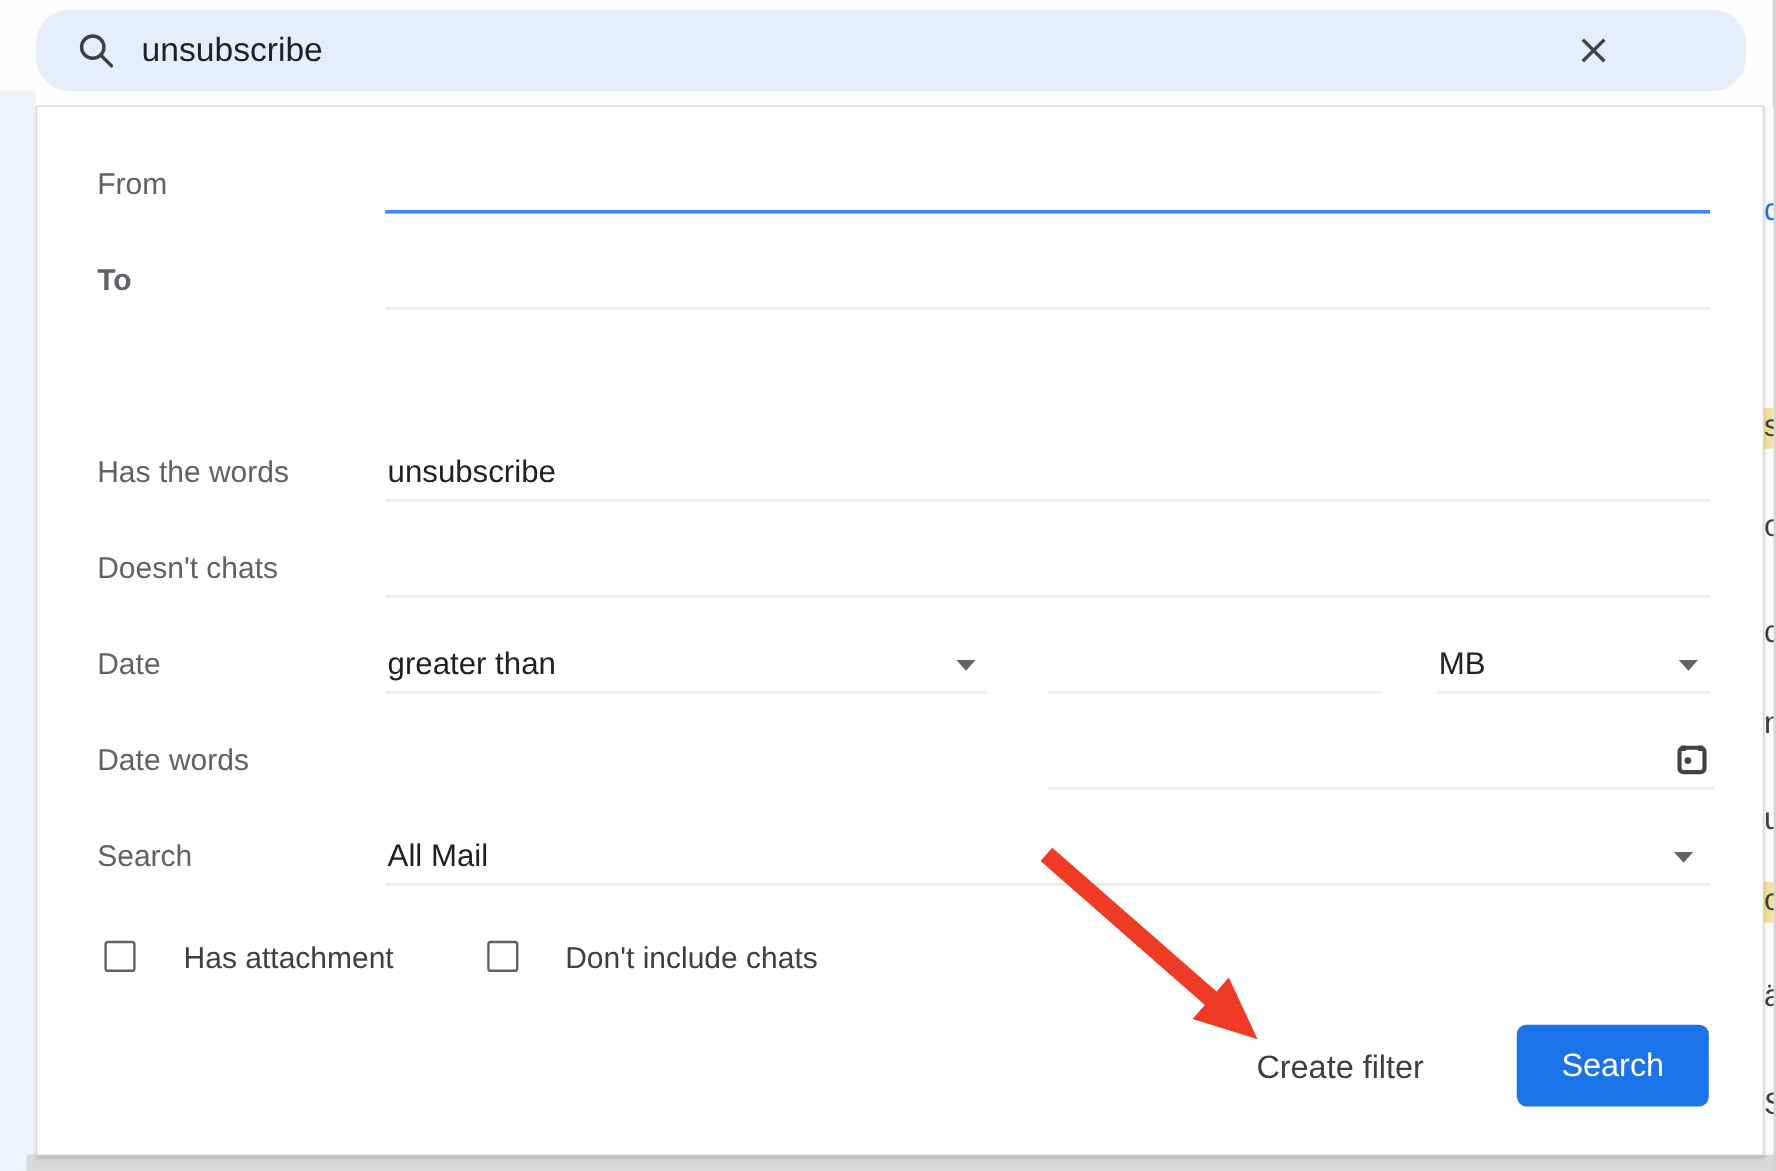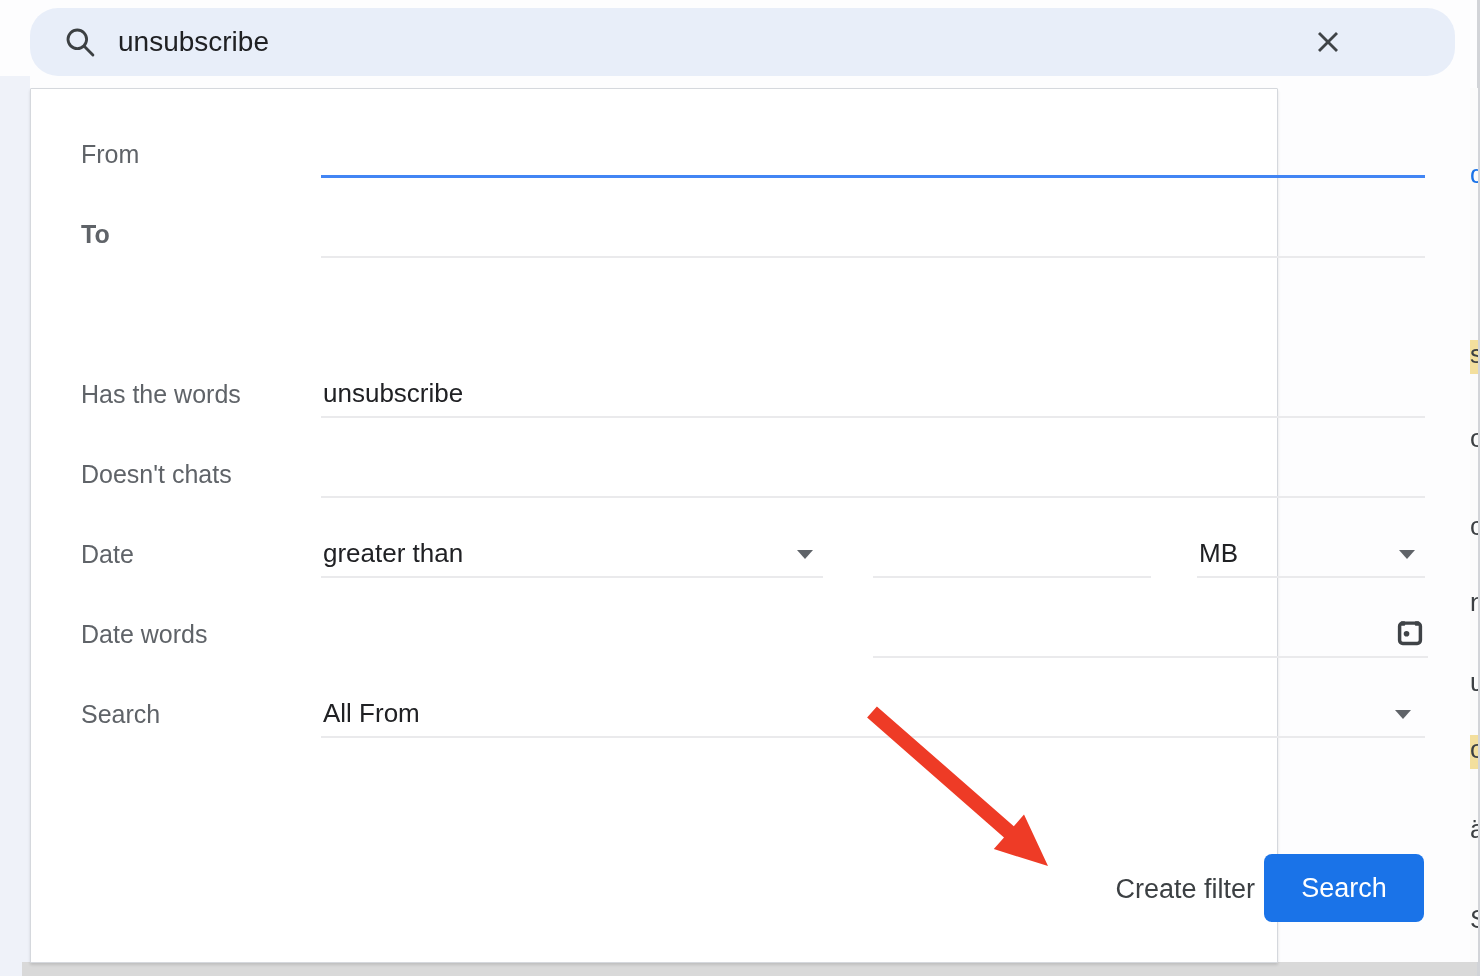--- a/index.html
+++ b/index.html
@@ -40,21 +40,21 @@
   }
   .search-bar .magnifier{position:absolute;left:32px;top:16px;}
   .search-bar .query{
     position:absolute;left:88px;top:0;height:68px;line-height:68px;
     font-size:28px;color:#202124;
   }
   .search-bar .close{position:absolute;left:1280px;top:16px;cursor:pointer;}
 
   
   .panel{
-    position:absolute;left:30px;top:88px;width:1248px;height:875px;
+    position:absolute;left:30px;top:88px;width:1440px;height:875px;
     box-sizing:border-box;background:#ffffff;
     border:1px solid #d5d8dd;border-radius:1px;
     box-shadow:0 2px 3px rgba(0,0,0,0.12);z-index:4;
   }
   .row{position:absolute;left:0;right:0;height:48px;}
   .row-label{
     position:absolute;left:50px;top:0;height:48px;line-height:48px;
     font-size:25px;color:#5f6368;white-space:nowrap;
   }
   .field-line{
@@ -78,21 +78,21 @@
     border:2.5px solid #5f6368;border-radius:3px;background:#fff;cursor:pointer;
   }
   .checkbox-label{
     position:absolute;top:0;height:52px;line-height:52px;
     font-size:25px;color:#3c4043;white-space:nowrap;cursor:default;
   }
 
   
   .create-filter-btn{
     position:absolute;left:1010px;top:765px;width:220px;height:69px;
-    line-height:69px;text-align:right;font-size:27px;color:#3c4043;
+    line-height:69px;text-align:left;font-size:27px;color:#3c4043;
     background:transparent;border:none;cursor:pointer;white-space:nowrap;
   }
   .search-btn{
     position:absolute;left:1233px;top:765px;width:160px;height:68px;
     background:#1a73e8;color:#ffffff;border:none;border-radius:8px;
     font-size:27px;font-weight:500;font-family:inherit;cursor:pointer;
   }
 
   .annotation-layer{
     position:absolute;left:0;top:0;width:1480px;height:976px;
@@ -191,25 +191,31 @@
           <rect x="4.2" y="4.6" width="15.6" height="15.2" rx="2.4" stroke="#3f4347" stroke-width="2.6"></rect>
           <circle cx="9.4" cy="12.6" r="2.1" fill="#3f4347"></circle>
         </svg>
       </span>
     </div>
   </div>
 
   <div class="row" style="top:601px;">
     <span class="row-label">Search</span>
     <div class="field-line" style="left:290px;width:1104px;">
-      <span class="val">All From</span>
+      <span class="val">All Mail</span>
       <span class="caret" style="right:14px;"></span>
     </div>
   </div>
 
+  <div class="checkbox-row">
+    <span class="checkbox" style="left:56px;"></span>
+    <span class="checkbox-label" style="left:122px;">Has attachment</span>
+    <span class="checkbox" style="left:375px;"></span>
+    <span class="checkbox-label" style="left:440px;">Don't include chats</span>
+  </div>
 
   <button class="create-filter-btn">Create filter</button>
   <button class="search-btn">Search</button>
 </div>
 
 <svg class="annotation-layer">
   <polygon points="867.1,717.6 876.9,706.4 1013.8,826.2 1024.0,814.5 1048,866 993.8,849.1 1004.0,837.4" fill="#ee3b26"></polygon>
 </svg>
 
 </body></html>

